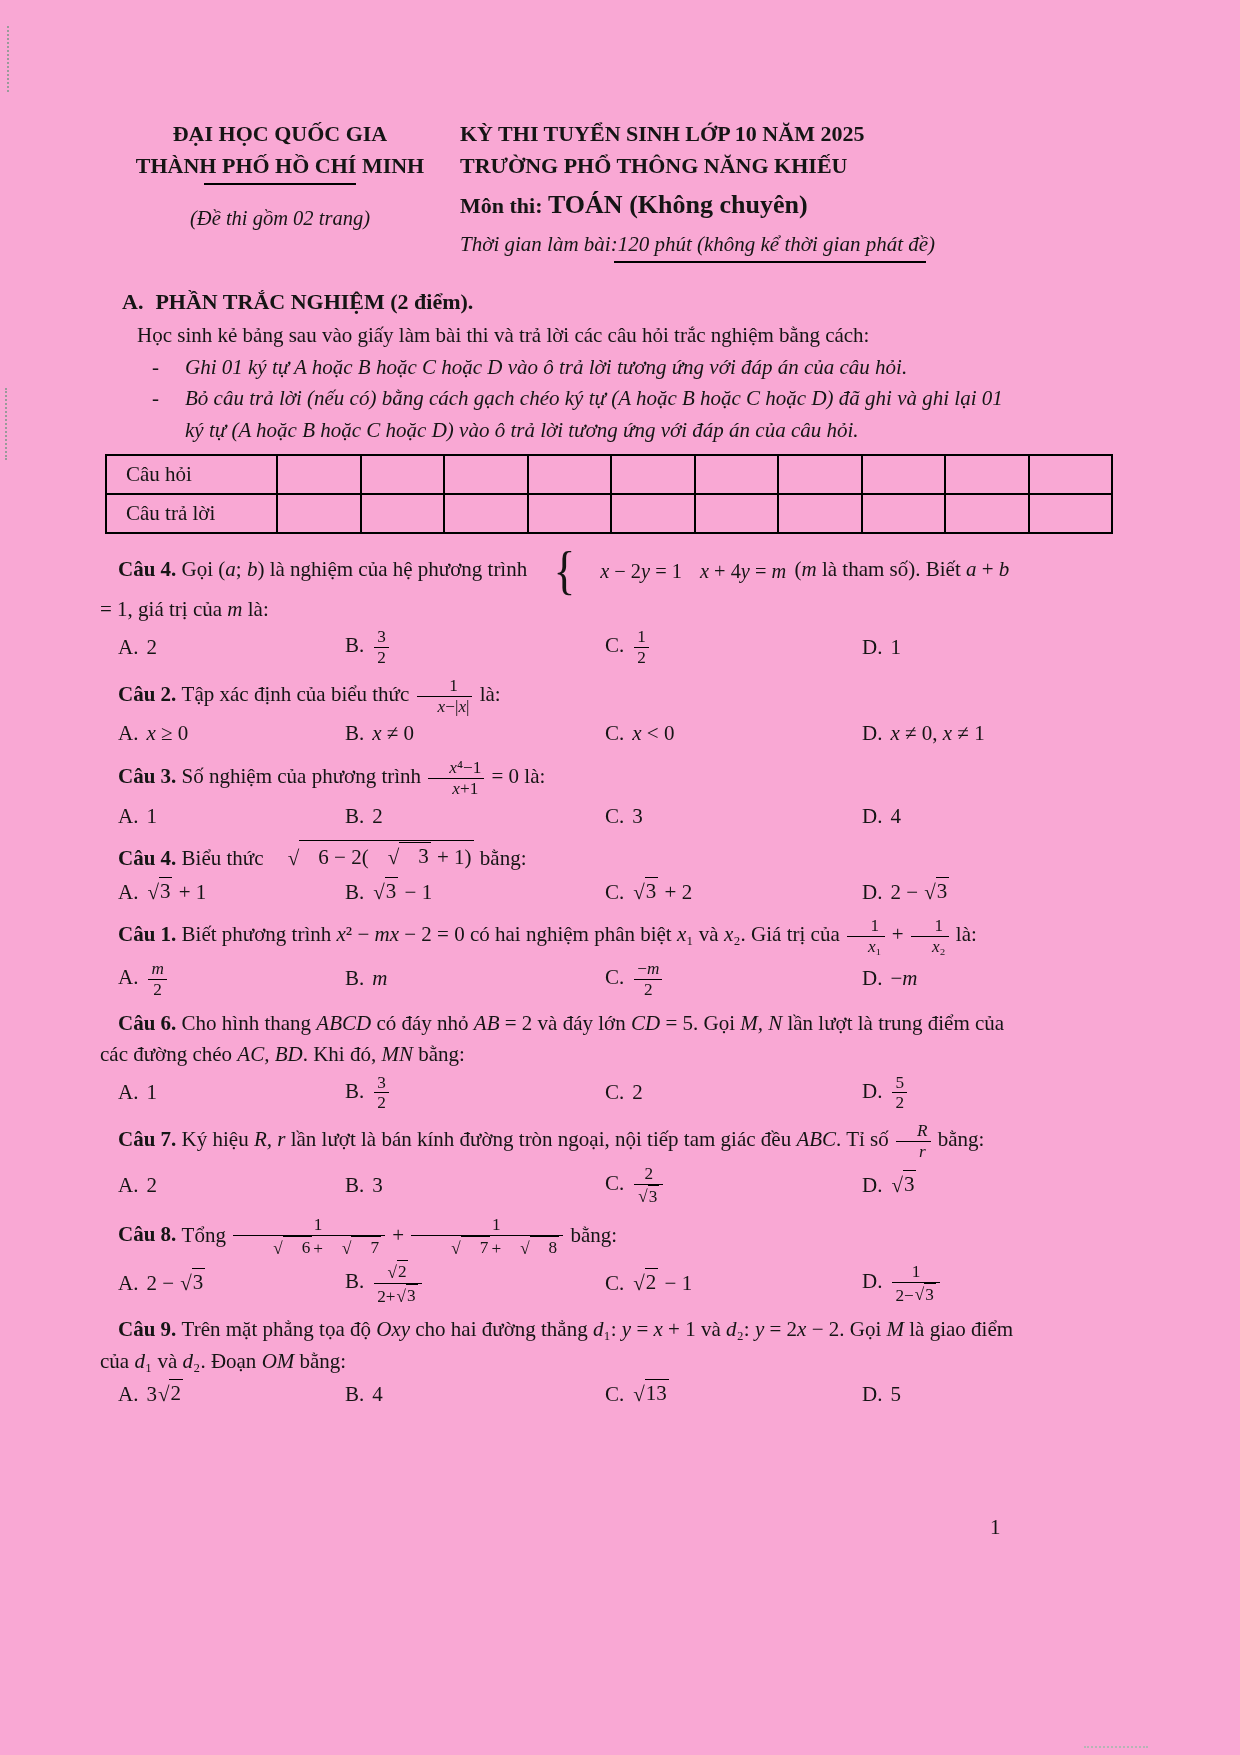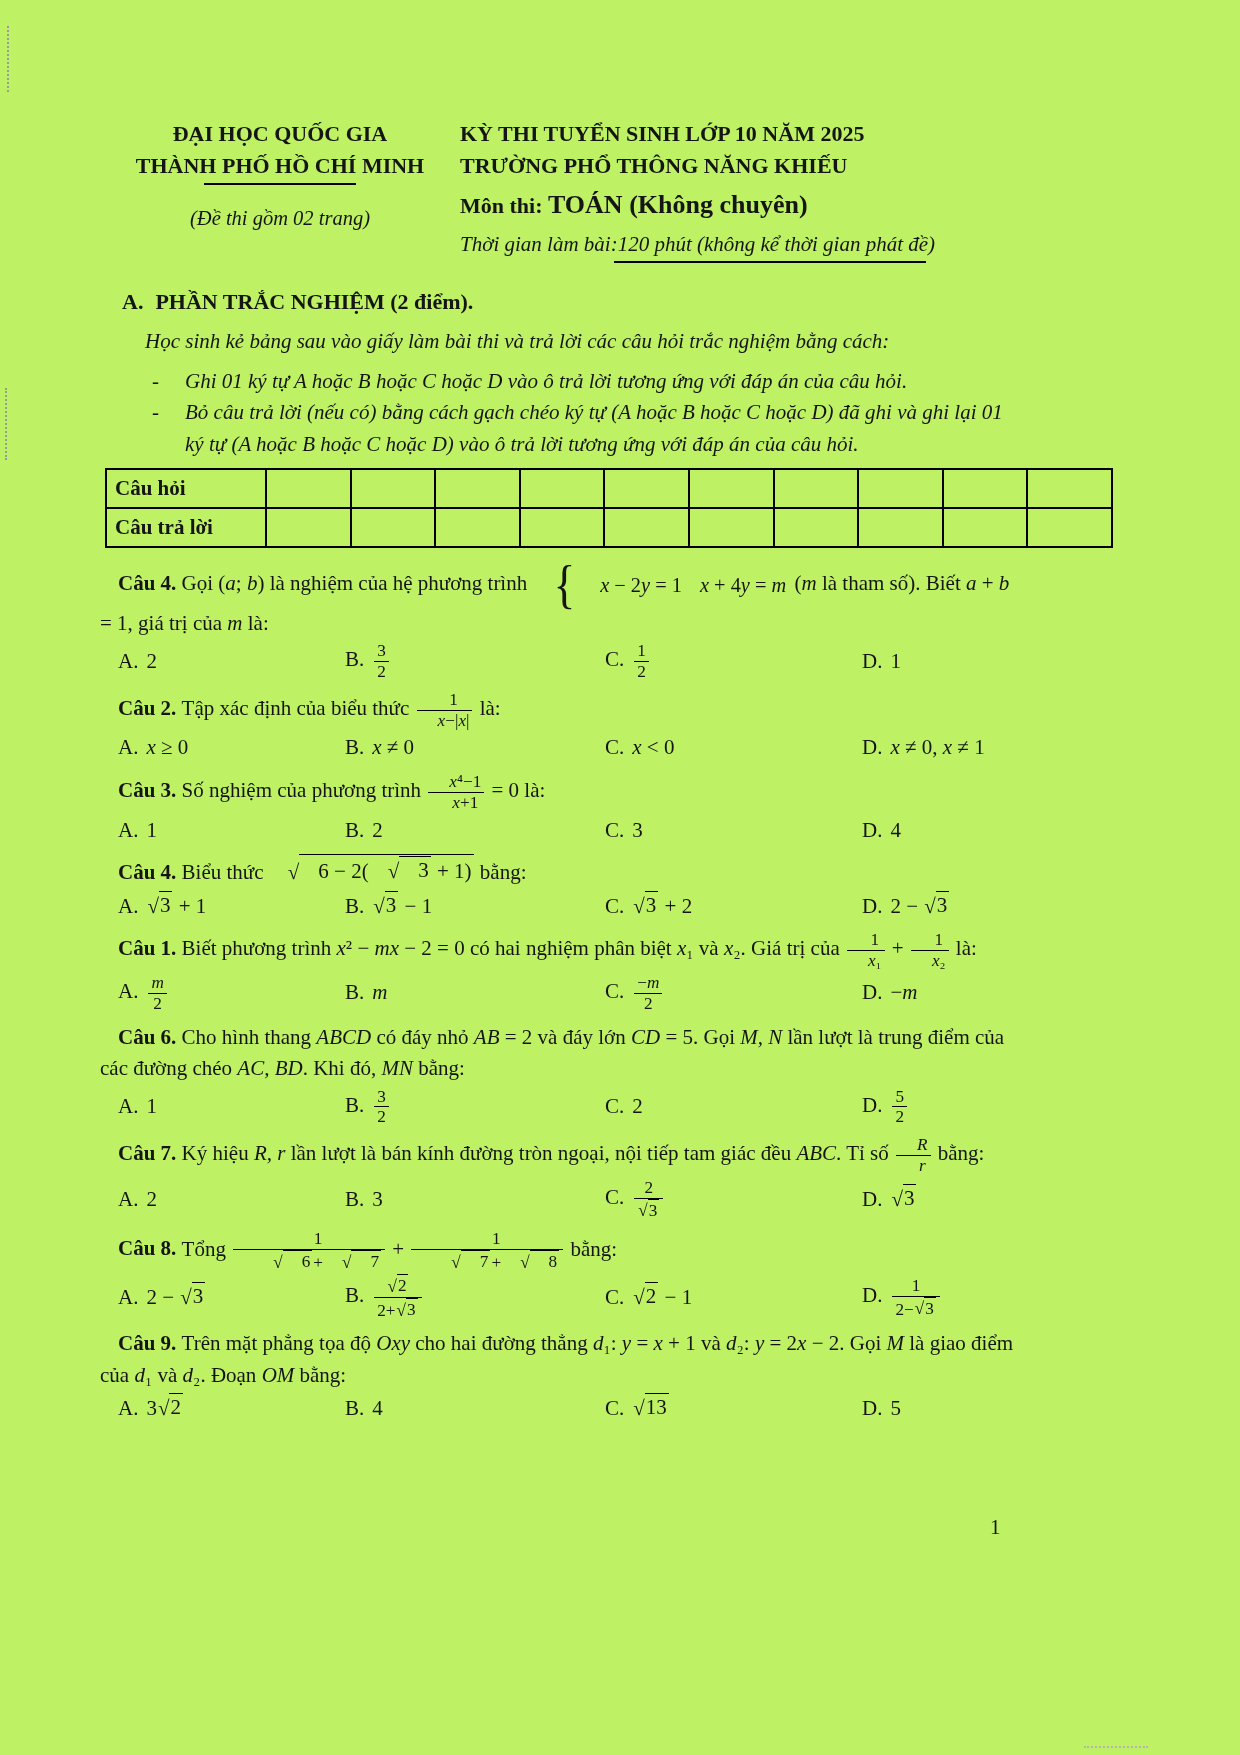--- a/index.html
+++ b/index.html
@@ -1,16 +1,16 @@
 <!DOCTYPE html>
 <html lang="vi"><head>
 <meta charset="utf-8">
 <style>
   html,body{margin:0;padding:0;background:#e8e8e8;}
-  .page{position:relative;width:1240px;height:1755px;background:#bef264;overflow:hidden;
+  .page{position:relative;width:1240px;height:1755px;background:#f9a8d4;overflow:hidden;
         font-family:"Liberation Serif","DejaVu Serif",serif;color:#151515;font-size:21px;line-height:1.5;}
   .inner{padding:118px 0 0 100px;width:980px;}
 
   
   .artifact{position:absolute;border-left:2px dotted #9a9a9a;width:0;}
   .artifact.a1{left:7px;top:26px;height:66px;}
   .artifact.a2{left:5px;top:388px;height:72px;}
   .artifact.a3{position:absolute;left:auto;border-left:none;border-bottom:2px dotted #b5b5b5;right:92px;bottom:7px;width:64px;height:0;}
 
   
@@ -25,29 +25,29 @@
   .subject-line{margin-top:3px;font-weight:bold;}
   .subject-prefix{font-size:22px;}
   .subject-main{font-size:26px;}
   .time-line{font-style:italic;font-size:21px;margin-top:5px;}
   .time-rule{width:312px;border-bottom:2px solid #000;margin:1px auto 0;}
 
   
   .content{width:918px;}
   .sec-title{margin:22px 0 2px;padding-left:22px;font-weight:bold;font-size:22px;}
   .sec-title .gap{display:inline-block;width:12px;}
-  .intro{margin:8px;padding-left:37px;font-style:italic;}
+  .intro{margin:0;padding-left:37px;}
   .bullet{display:flex;padding-left:52px;margin:0;}
   .bullet .dash{width:33px;flex:none;}
   .bullet .btext{flex:1;font-style:italic;}
 
   
   table.ans-table{border-collapse:collapse;table-layout:fixed;width:1008px;margin:8px 0 14px 5px;}
   table.ans-table td{border:2px solid #000;height:37px;padding:0;}
-  table.ans-table td.lbl{width:150px;font-weight:bold;padding-left:8px;}
+  table.ans-table td.lbl{width:150px;font-weight:normal;padding-left:19px;}
 
   
   .question{margin:0 0 4px;}
   .q-body{margin:0 0 2px;text-indent:18px;}
   .q-label{font-weight:bold;}
   .options{display:grid;grid-template-columns:227px 260px 257px auto;padding-left:18px;margin:2px 0 8px;align-items:center;}
   .opt{white-space:nowrap;}
   .opt-label{margin-right:8px;}
 
   

